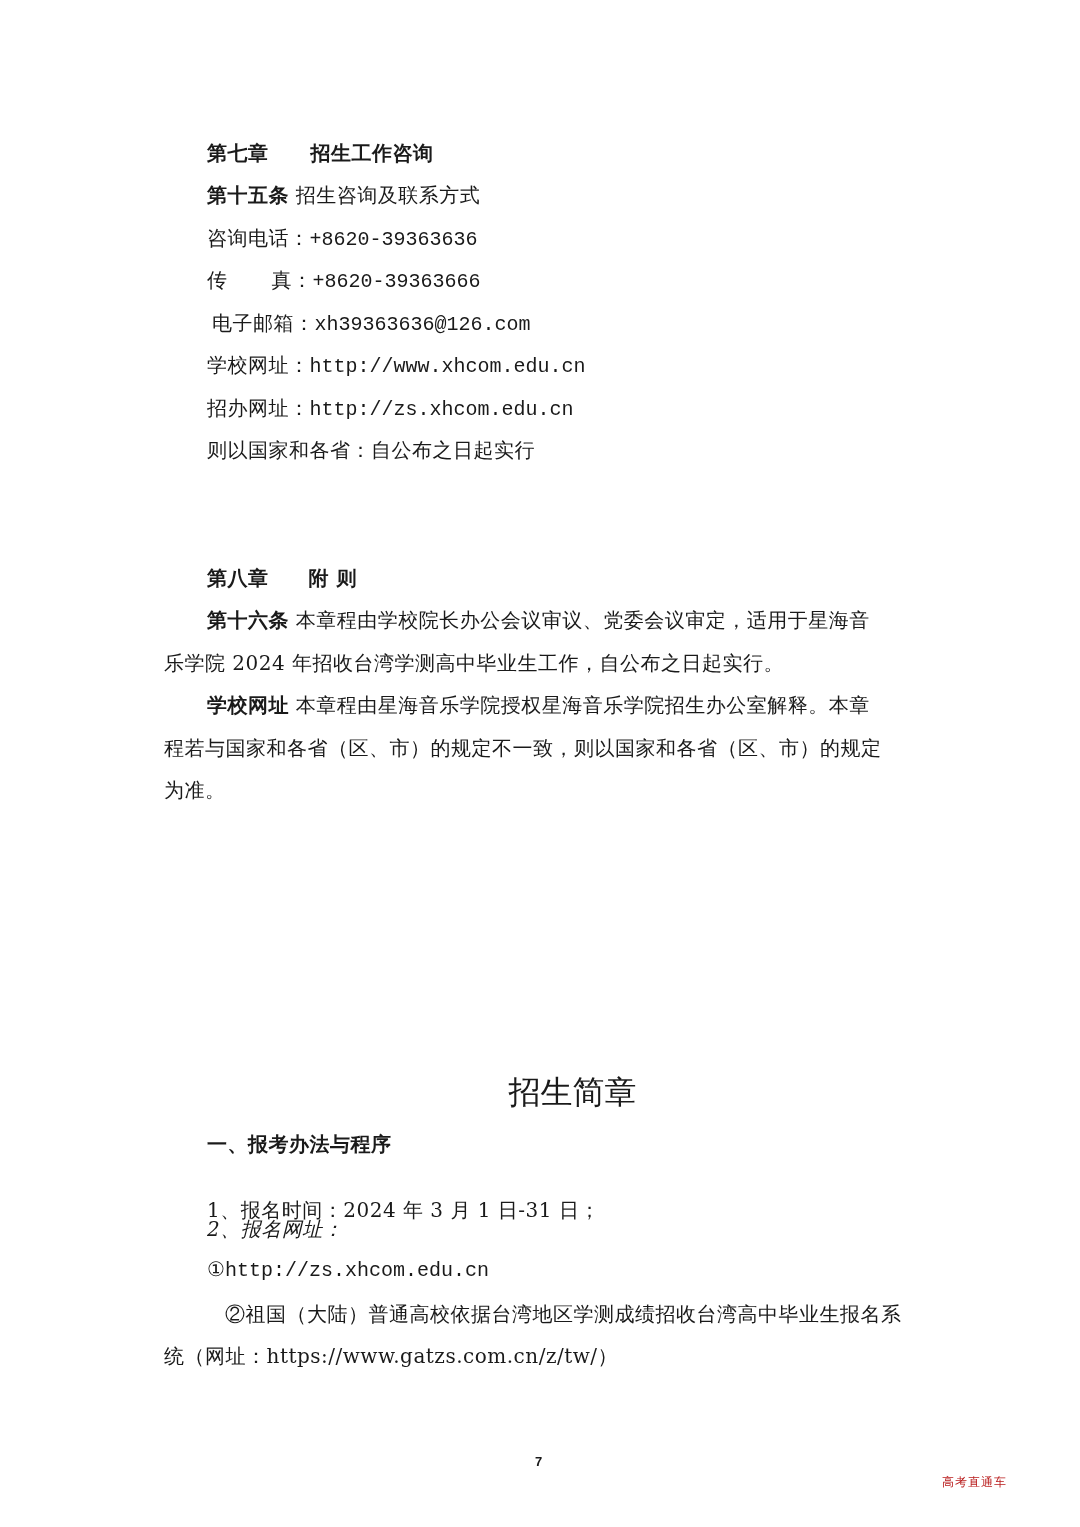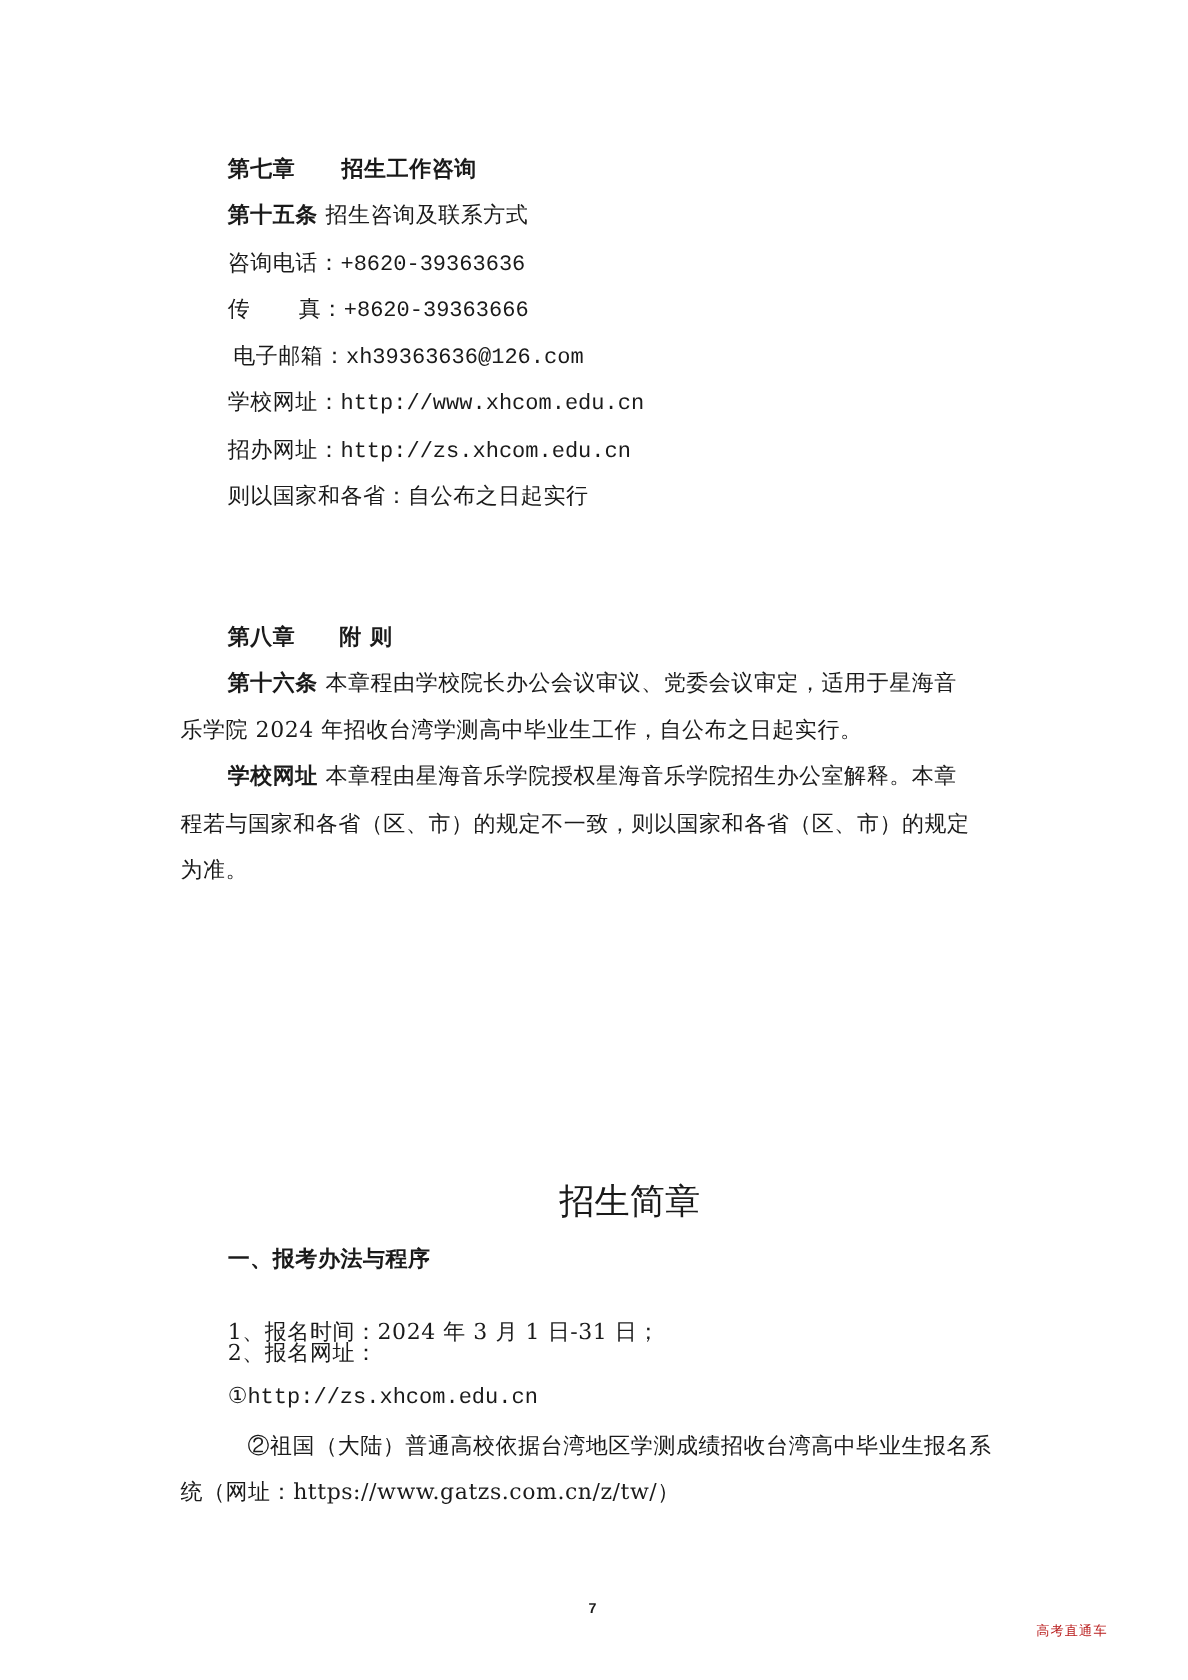--- a/index.html
+++ b/index.html
@@ -56,19 +56,19 @@
 <div class="line" style="left:207px; top:691px;">
   <span class="bold">学校网址</span>
   <span>本章程由星海音乐学院授权星海音乐学院招生办公室解释。本章</span>
 </div>
 <div class="line" style="left:164px; top:734px;">程若与国家和各省（区、市）的规定不一致，则以国家和各省（区、市）的规定</div>
 <div class="line" style="left:164px; top:776px;">为准。</div>
 
 <div class="title" style="top:1072px;">招生简章</div>
 <div class="line bold" style="left:207px; top:1130px;">一、报考办法与程序</div>
 <div class="line" style="left:207px; top:1172px;margin-top:24px;">1、报名时间：2024 年 3 月 1 日-31 日；</div>
-<div class="line" style="left:207px; top:1215px;">2、报名网址：</div>
+<div class="line" style="left:207px; top:1215px;font-style:italic;">2、报名网址：</div>
 <div class="line mono" style="left:207px; top:1257px;">①http://zs.xhcom.edu.cn</div>
 <div class="line" style="left:207px; top:1300px;margin-left:18px;">②祖国（大陆）普通高校依据台湾地区学测成绩招收台湾高中毕业生报名系</div>
 <div class="line" style="left:164px; top:1342px;">统（网址：https://www.gatzs.com.cn/z/tw/）</div>
 
 <div class="pagenum">7</div>
 <div class="watermark">高考直通车</div>
 
 </body></html>

